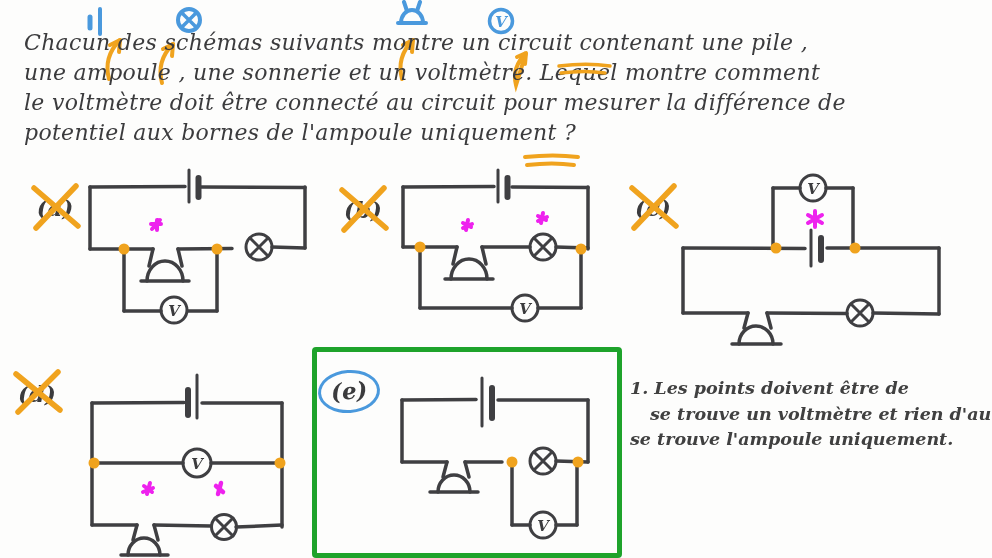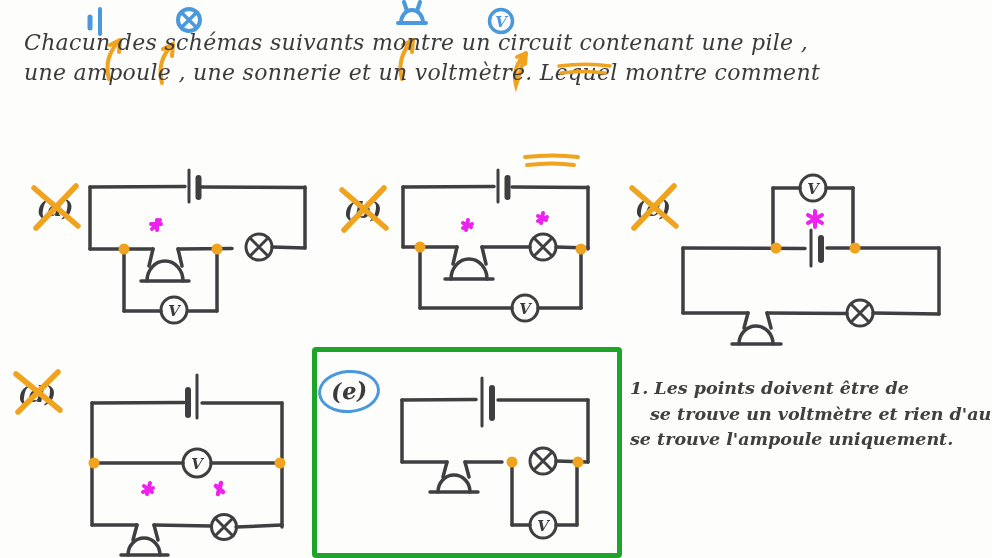--- a/index.html
+++ b/index.html
@@ -77,20 +77,22 @@
     <path d="M7,11 L17,6 L16,18" stroke="#f0a31e" stroke-width="4" stroke-linecap="round" stroke-linejoin="round" fill="none"></path>
   </svg>
   <svg class="abs" style="left:511px;top:48px" width="24" height="40">
     <path d="M5,37 C2,25 6,14 15,5 Z" stroke="#f0a31e" stroke-width="4" stroke-linecap="round" fill="none"></path>
     <path d="M6,9 L15,5 L14,16" stroke="#f0a31e" stroke-width="4" stroke-linecap="round" stroke-linejoin="round" fill="none"></path>
   </svg>
 
   <div class="abs" id="question">
     <div class="qline">Chacun des schémas suivants montre un circuit contenant une pile ,</div>
     <div class="qline">une ampoule , une sonnerie et un voltmètre. Lequel montre comment</div>
+    <div class="qline">le voltmètre doit être connecté au circuit pour mesurer la différence de</div>
+    <div class="qline">potentiel aux bornes de l'ampoule uniquement ?</div>
   </div>
 
   <svg class="abs" style="left:556px;top:63px" width="58" height="14">
     <path d="M3,3 C20,1 40,1 54,3" stroke="#f0a31e" stroke-width="3.5" stroke-linecap="round" fill="none"></path>
     <path d="M5,10 C20,8 36,8 49,10" stroke="#f0a31e" stroke-width="3.5" stroke-linecap="round" fill="none"></path>
   </svg>
   <svg class="abs" style="left:521px;top:153px" width="62" height="16">
     <path d="M4,4 C22,2 42,2 57,4" stroke="#f0a31e" stroke-width="4" stroke-linecap="round" fill="none"></path>
     <path d="M6,12 C22,10 40,10 53,12" stroke="#f0a31e" stroke-width="4" stroke-linecap="round" fill="none"></path>
   </svg>

